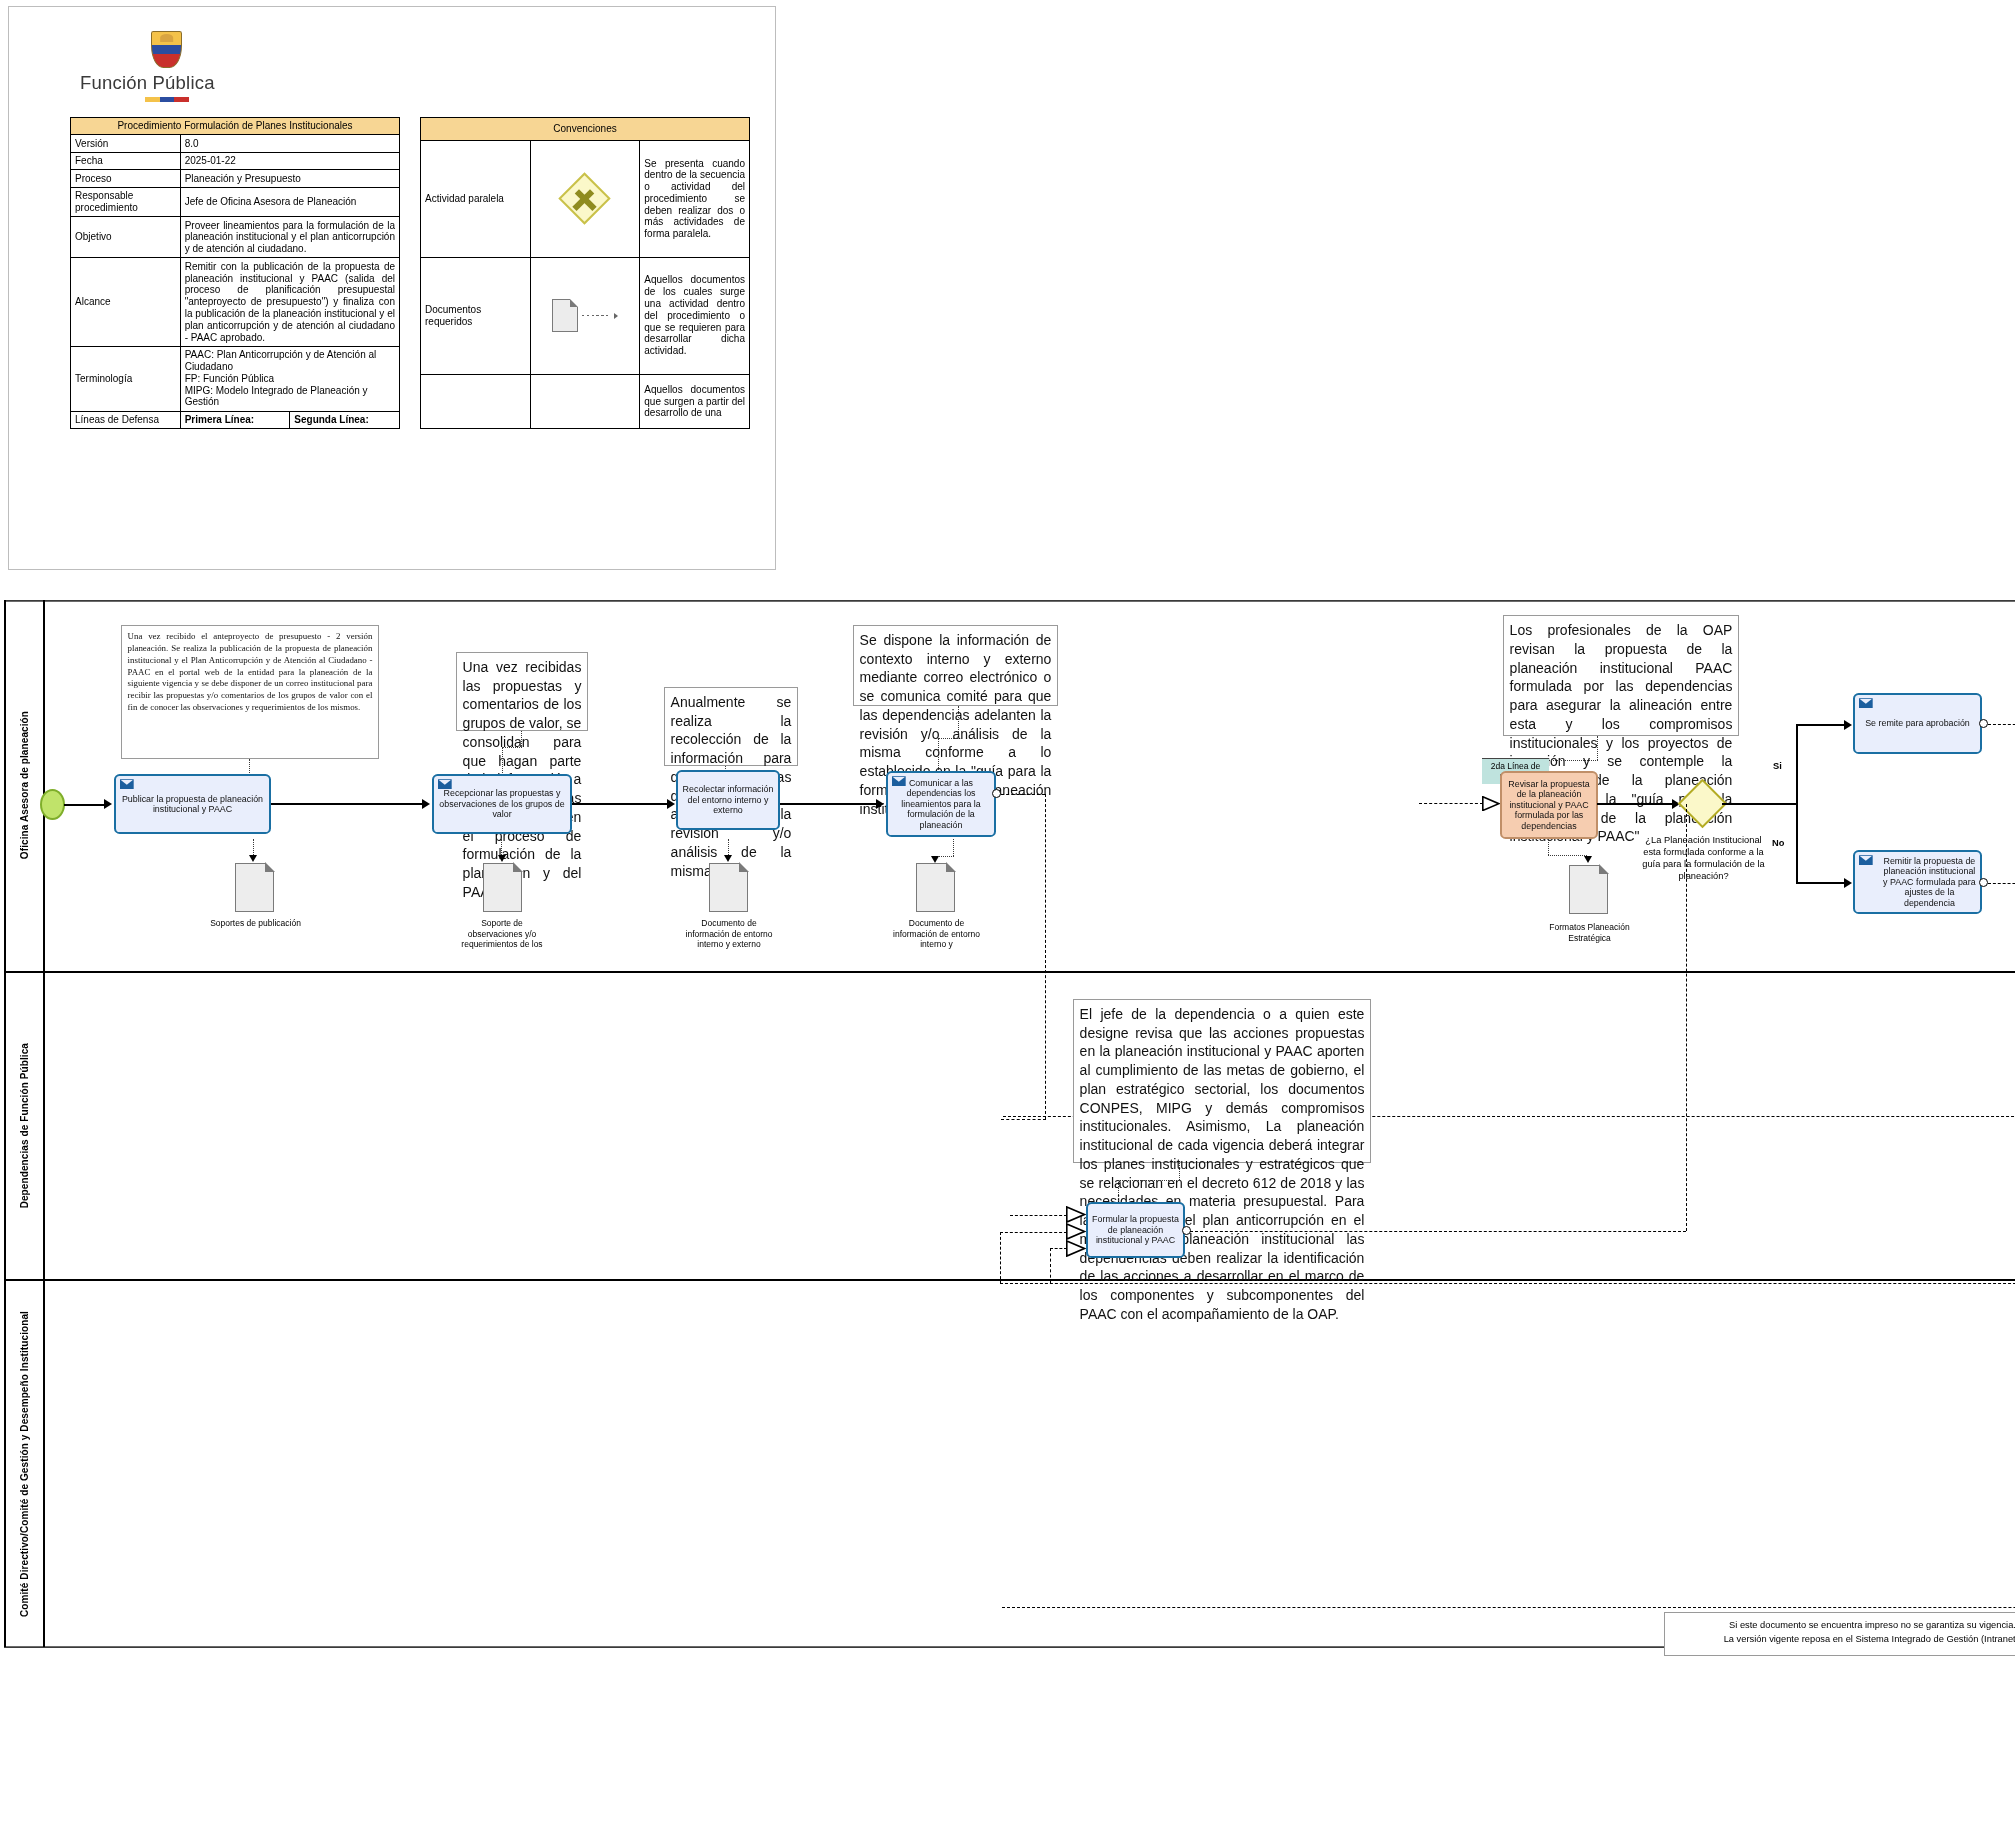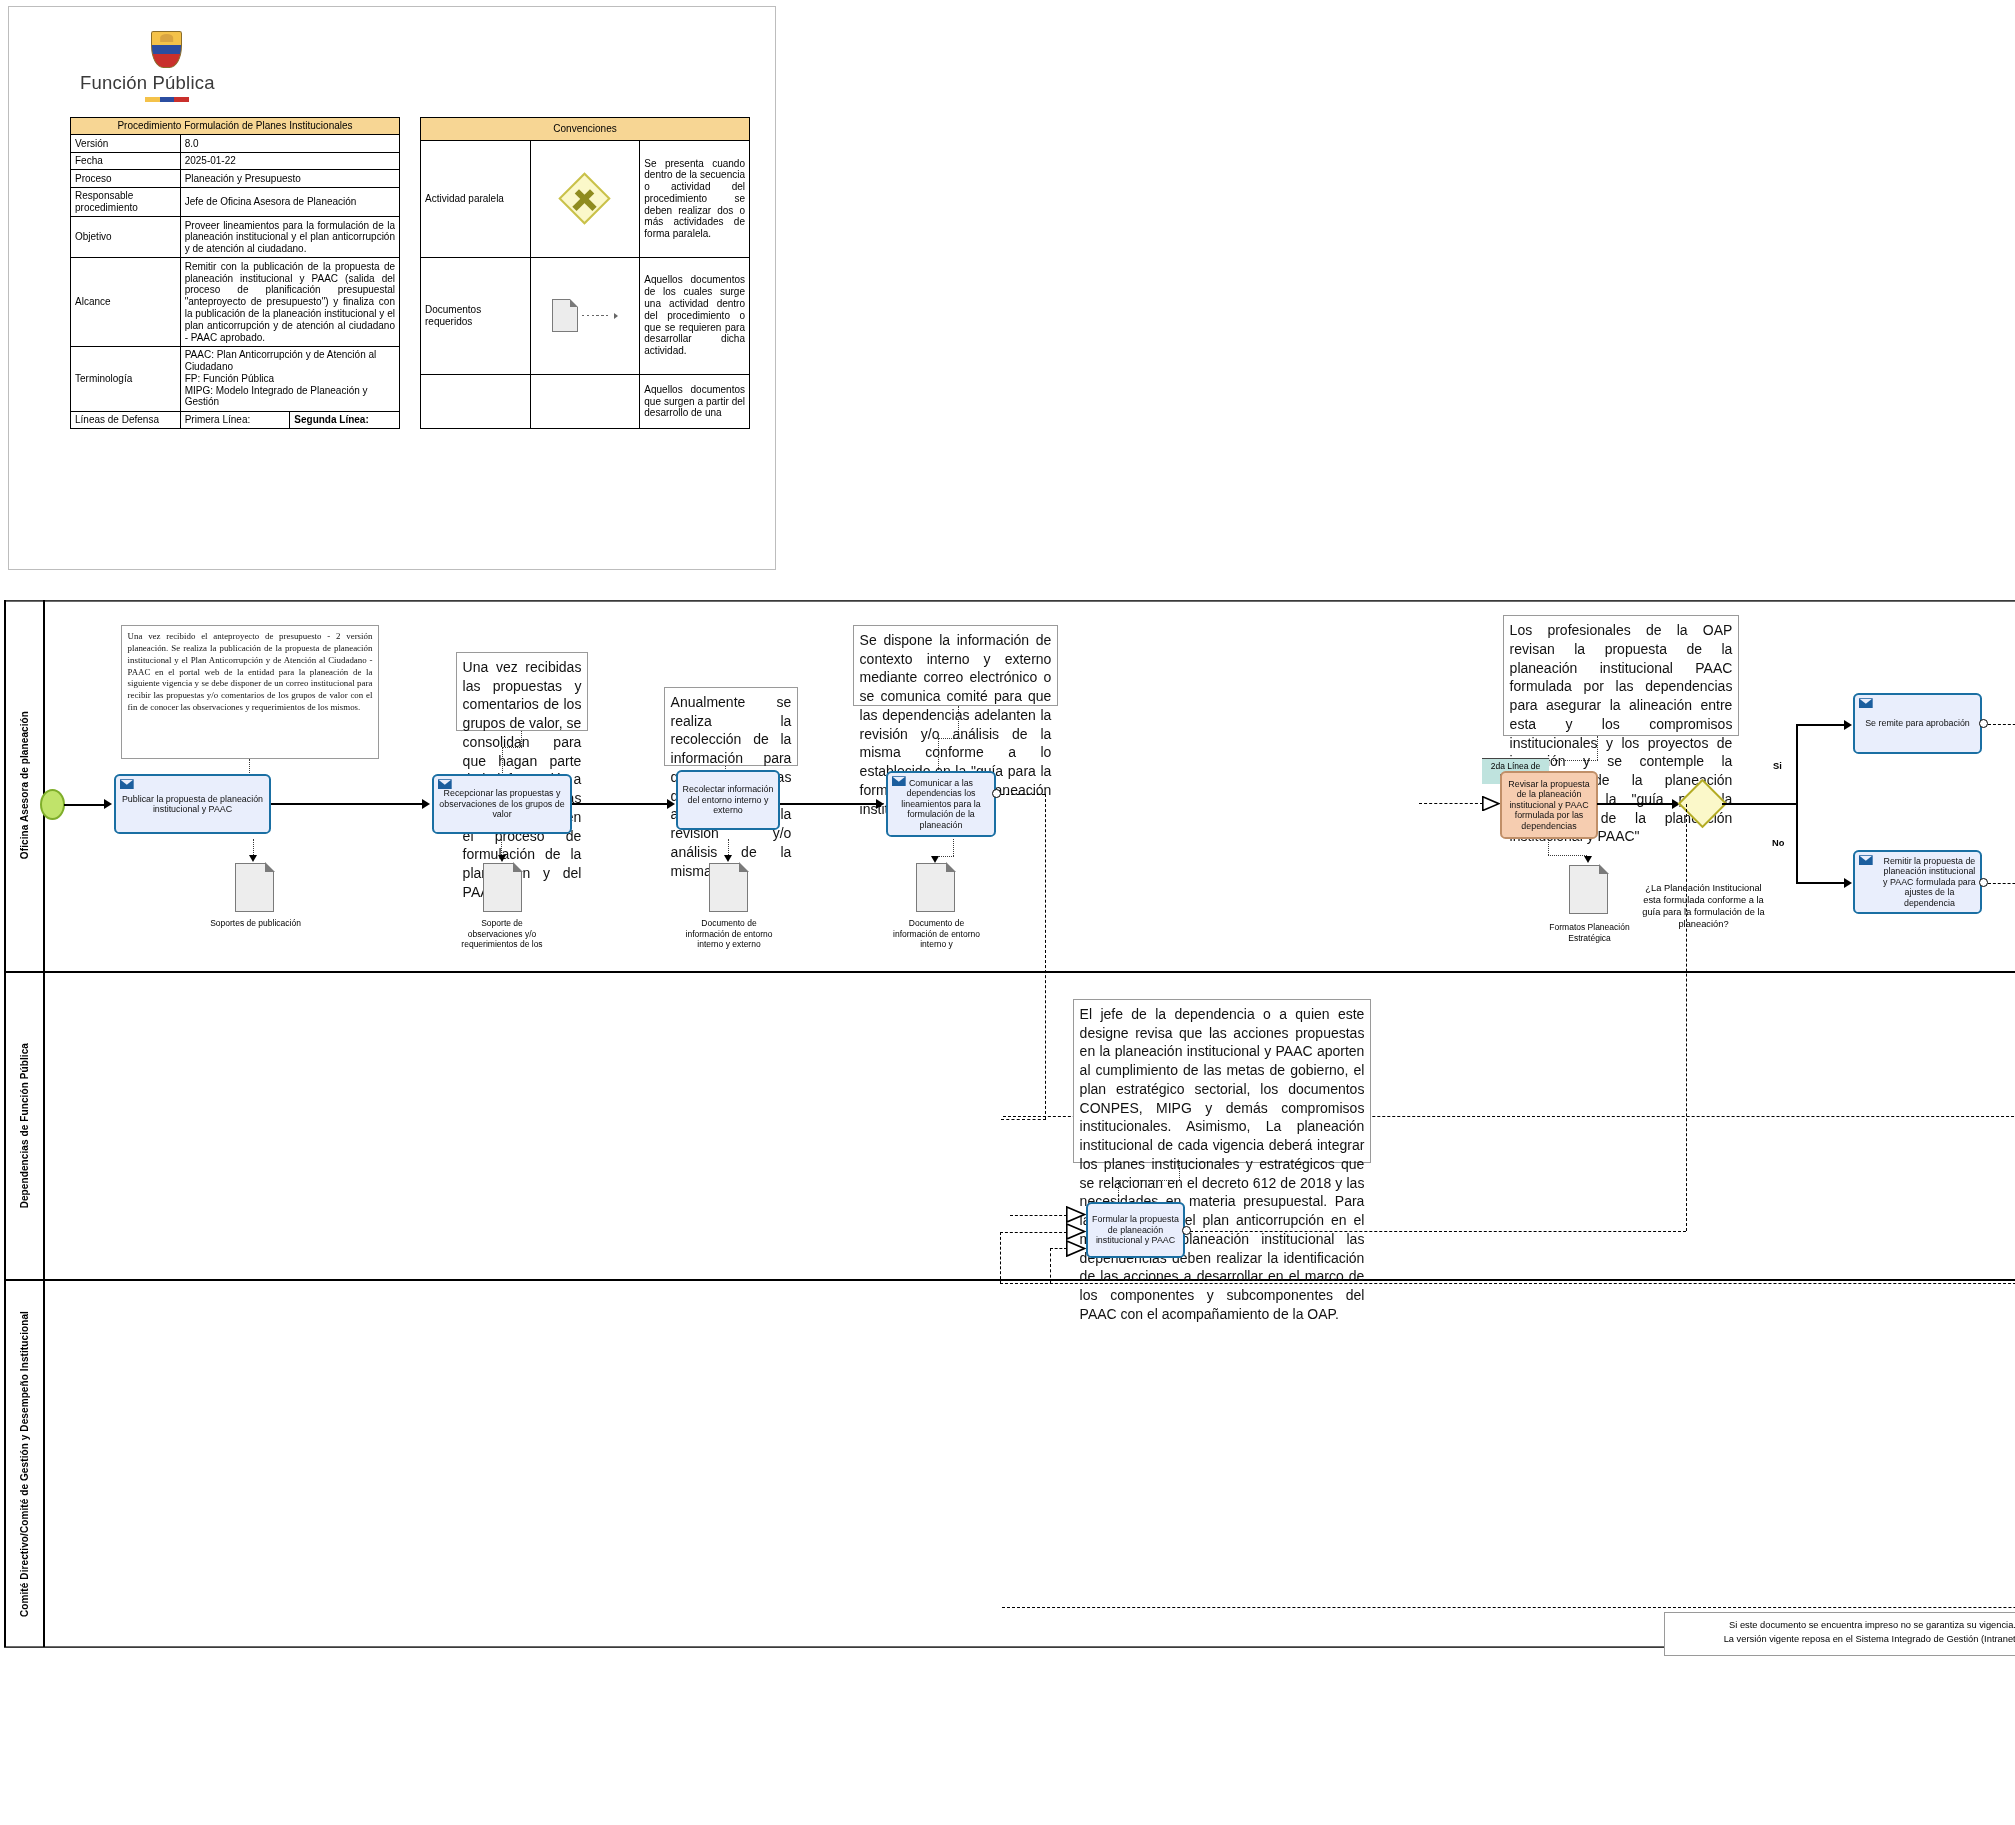--- a/index.html
+++ b/index.html
@@ -179,21 +179,21 @@
         <td colspan="2" class="justif">Remitir con la publicación de la propuesta de planeación institucional y PAAC (salida del proceso de planificación presupuestal "anteproyecto de presupuesto") y finaliza con la publicación de la planeación institucional y el plan anticorrupción y de atención al ciudadano - PAAC aprobado.</td>
           </tr>
       <tr>
         <td class="lbl">Terminología</td>
         <td colspan="2" style="white-space:pre-line">PAAC: Plan Anticorrupción y de Atención al Ciudadano
 FP: Función Pública
 MIPG: Modelo Integrado de Planeación y Gestión</td>
           </tr>
       <tr>
         <td class="lbl">Líneas de Defensa</td>
-        <td style="font-weight:normal">Primera Línea:</td>
+        <td style="font-weight:bold">Primera Línea:</td>
         <td style="font-weight:bold">Segunda Línea:</td>
           </tr>
     </tbody>
       </table>
 
     <div id="gap"></div>
 
     <table class="tbl" id="right-tbl">
       <tbody>
           <tr>
@@ -350,21 +350,21 @@
   </div>
   <div class="doc" style="left:1565px; top:265px; width:39px; height:49px;"></div>
   <div class="dot-v" style="left:1544px; top:239px; height:16px;"></div>
   <div class="dot-h" style="left:1544px; top:255px; width:39px;"></div>
   <div class="caret-doc" style="left:1580px; top:256px;"></div>
   <div class="doclabel" style="left:1540px; top:322px; width:91px;">Formatos Planeación Estratégica</div>
 
   <div class="ln lnh" style="left:1593px; top:203px; width:76px;"></div>
   <div class="arrow-r" style="left:1668px; top:199px;"></div>
   <div class="gw" style="left:1681px; top:186px; width:35px; height:35px;"></div>
-  <div class="gwlabel" style="left:1635px; top:234px; width:129px;margin-top:48px;">¿La Planeación Institucional esta formulada conforme a la guía para la formulación de la planeación?</div>
+  <div class="gwlabel" style="left:1635px; top:234px; width:129px;">¿La Planeación Institucional esta formulada conforme a la guía para la formulación de la planeación?</div>
 
   <div class="ln lnh" style="left:1718px; top:203px; width:75px;"></div>
   <div class="ln lnv" style="left:1792px; top:124px; height:80px;"></div>
   <div class="ln lnh" style="left:1792px; top:124px; width:50px;"></div>
   <div class="arrow-r" style="left:1840px; top:120px;"></div>
   <div class="flowlab" style="left:1769px; top:161px;">Si</div>
 
   <div class="ln lnv" style="left:1792px; top:203px; height:81px;"></div>
   <div class="ln lnh" style="left:1792px; top:282px; width:50px;"></div>
   <div class="arrow-r" style="left:1840px; top:278px;"></div>

